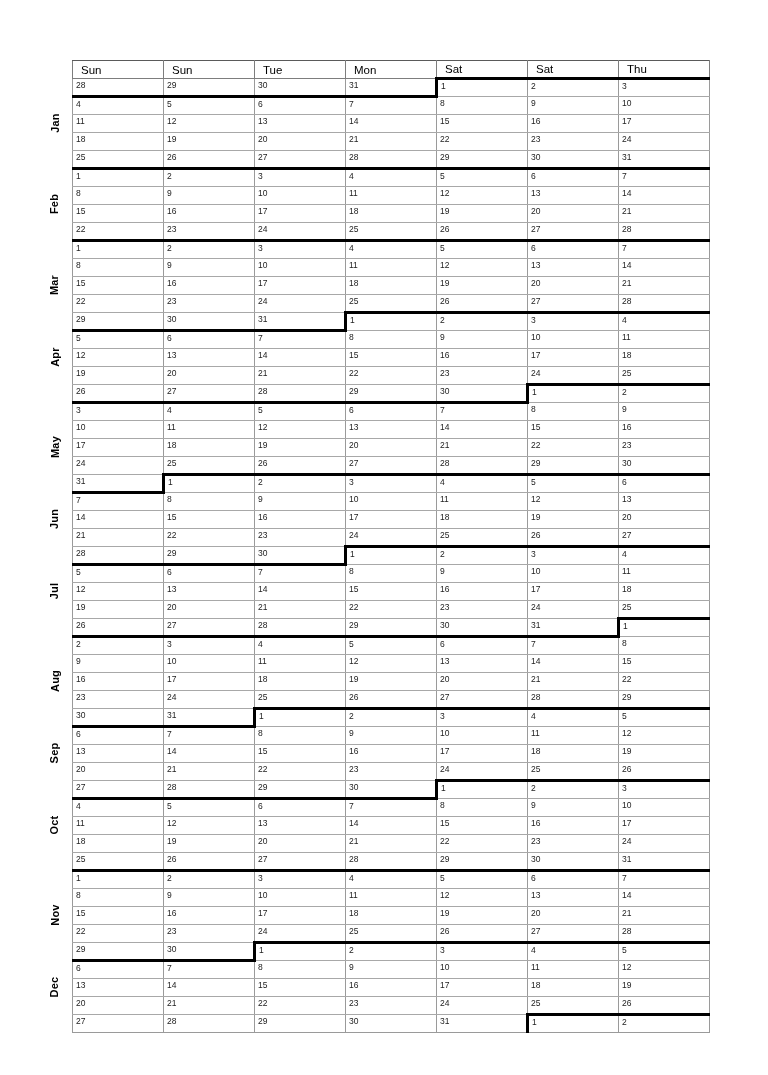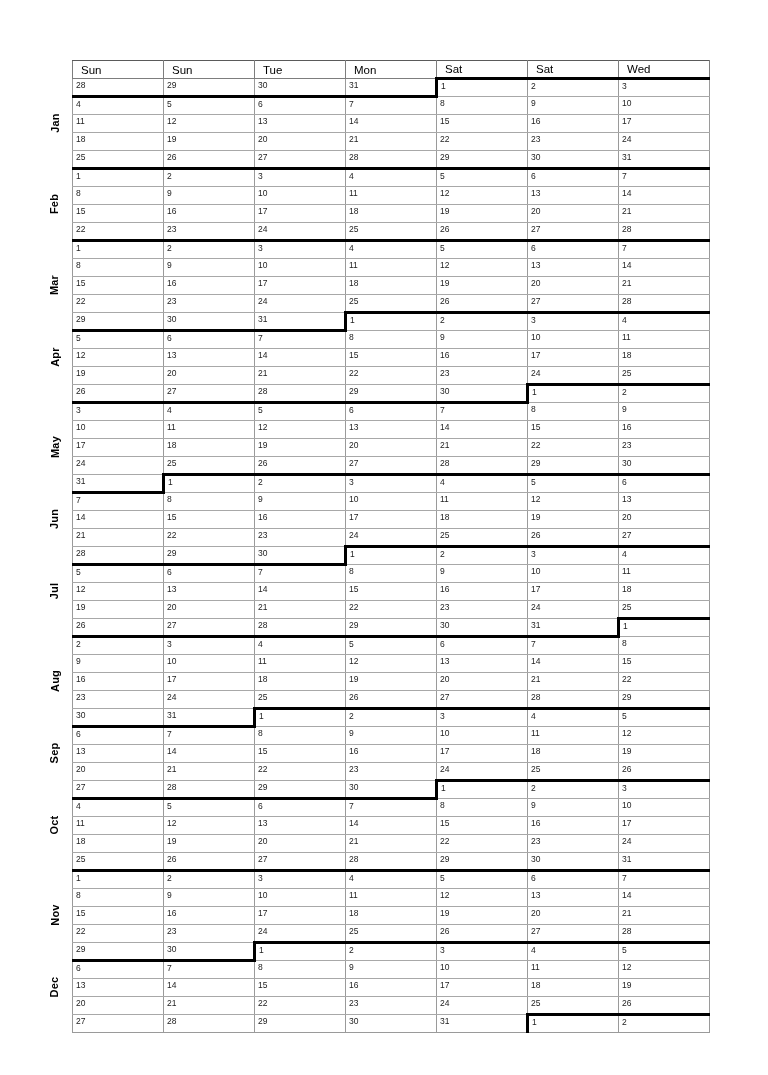--- a/index.html
+++ b/index.html
@@ -204,21 +204,21 @@
             <col>
         </colgroup>
         <thead>
           <tr id="hdr-row">
               <th>Sun</th>
               <th>Sun</th>
               <th>Tue</th>
               <th>Mon</th>
               <th>Sat</th>
               <th>Sat</th>
-              <th>Wed</th>
+              <th>Thu</th>
             </tr>
         </thead>
         <tbody id="cal-body">
             <tr>
               <td class="b-bottom">28</td>
               <td class="b-bottom">29</td>
               <td class="b-bottom">30</td>
               <td class="b-bottom">31</td>
               <td class="b-top b-left">1</td>
               <td class="b-top">2</td>

